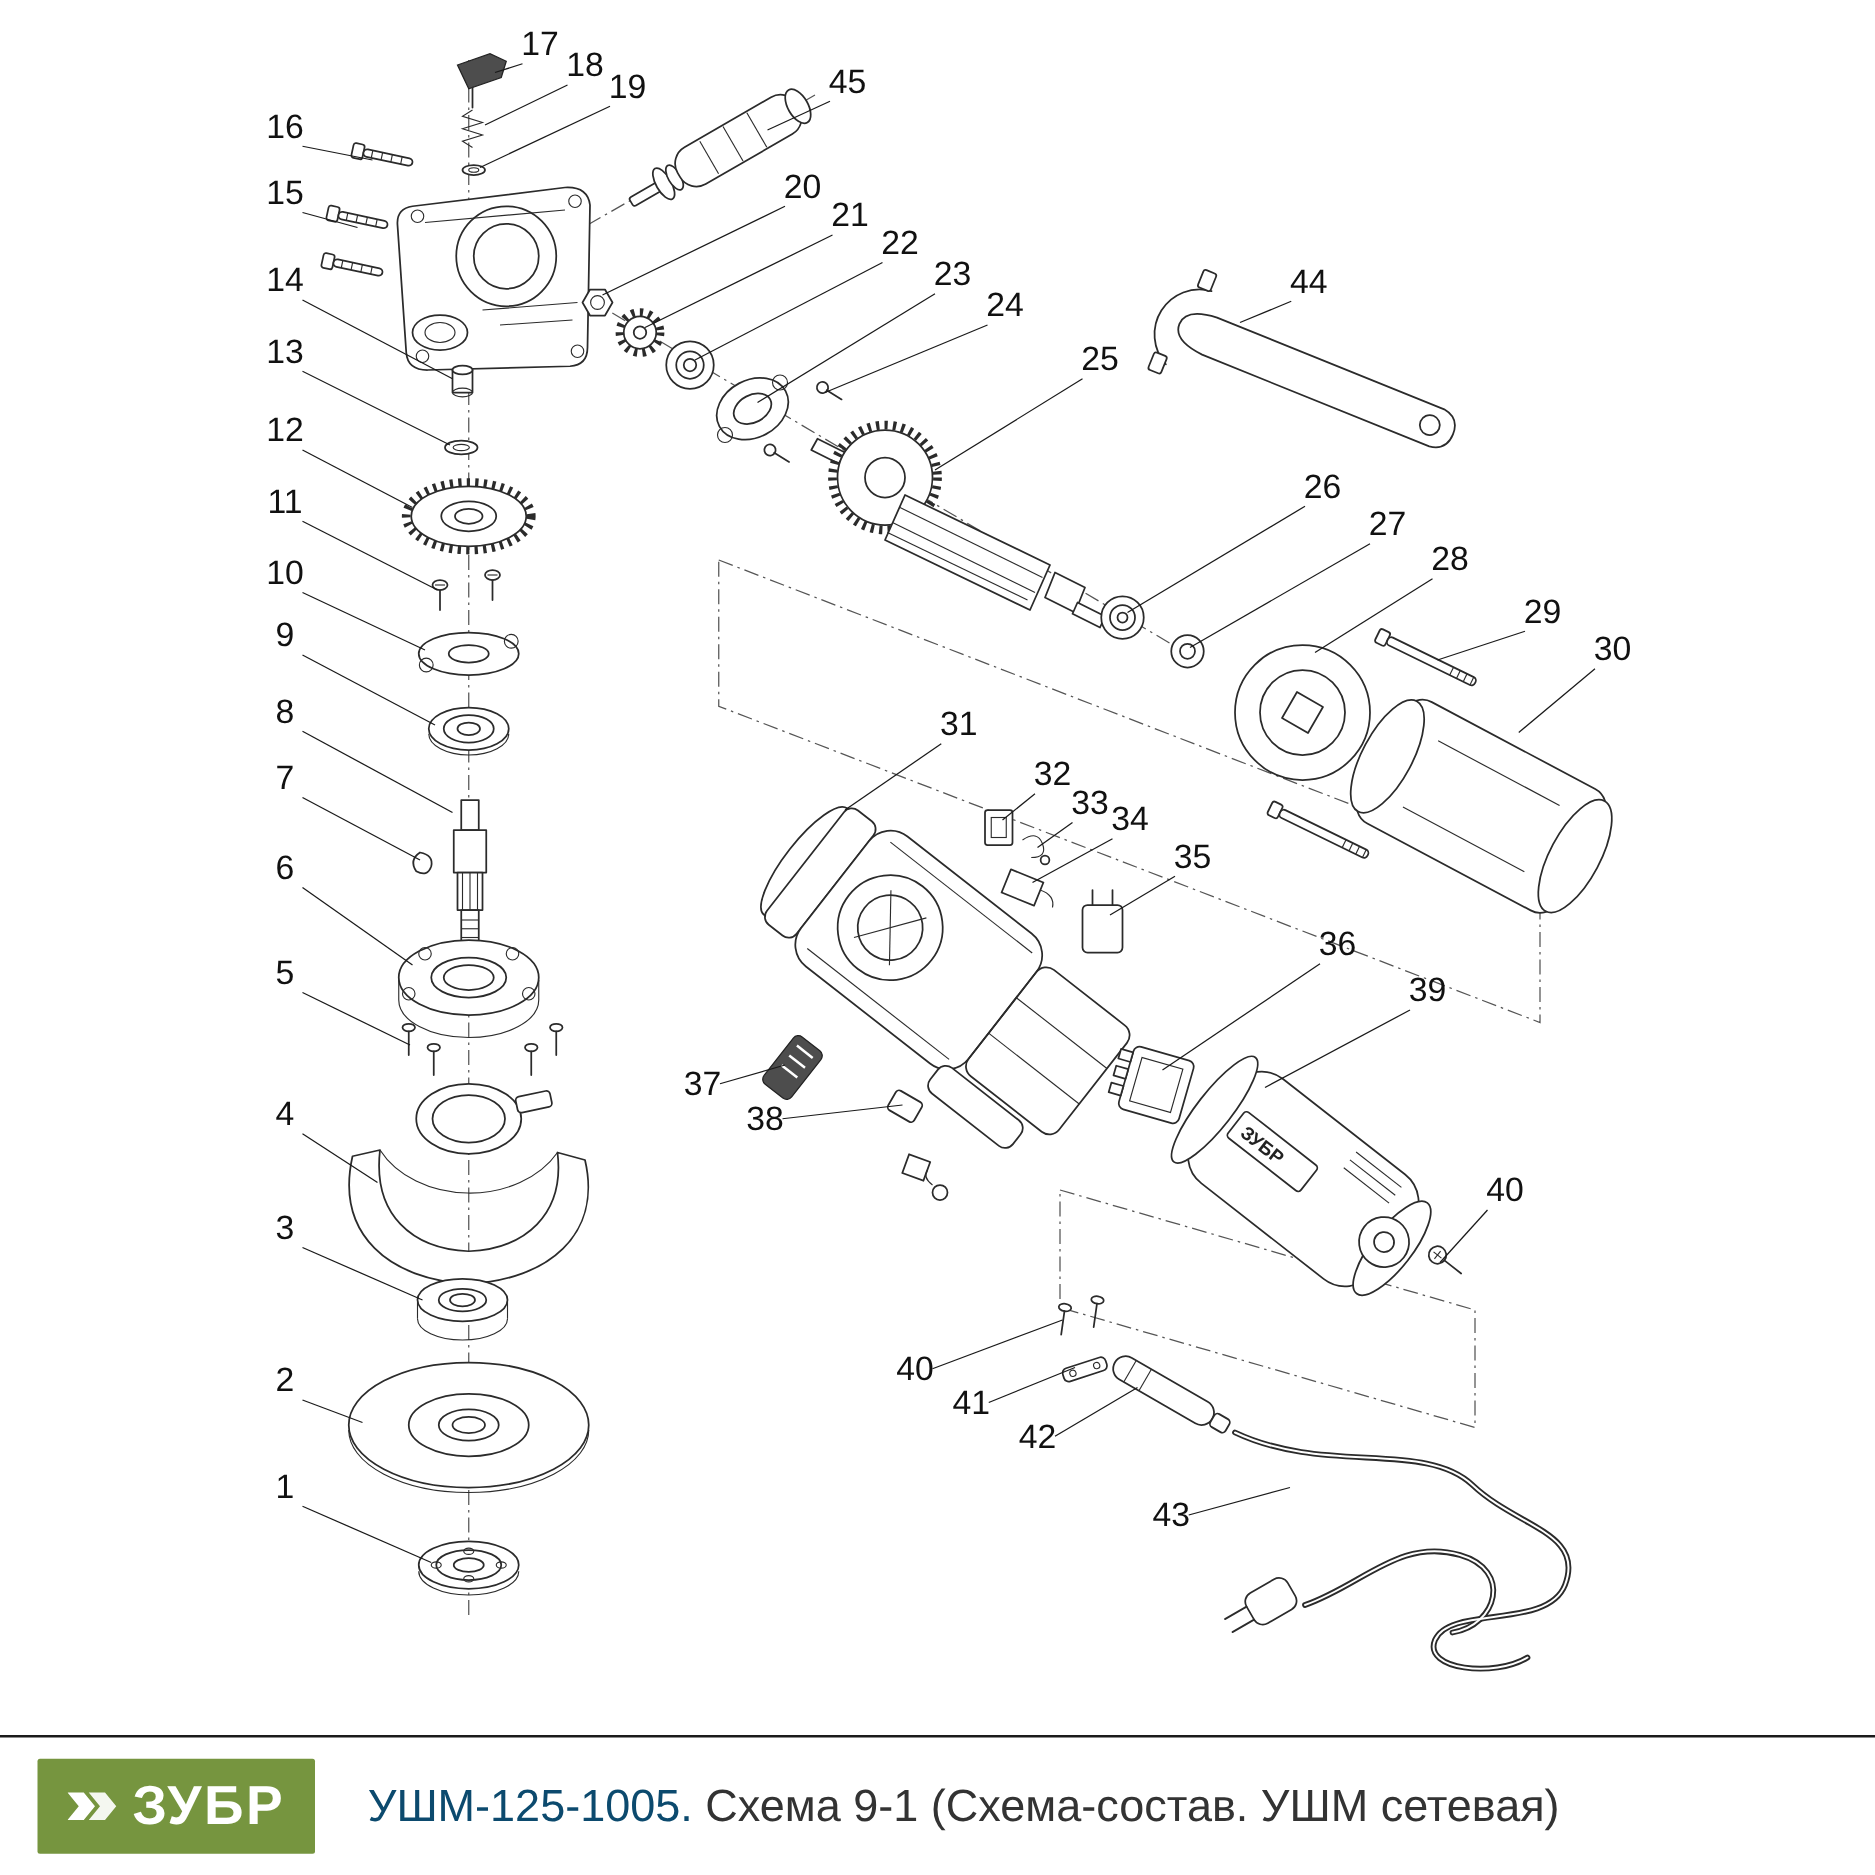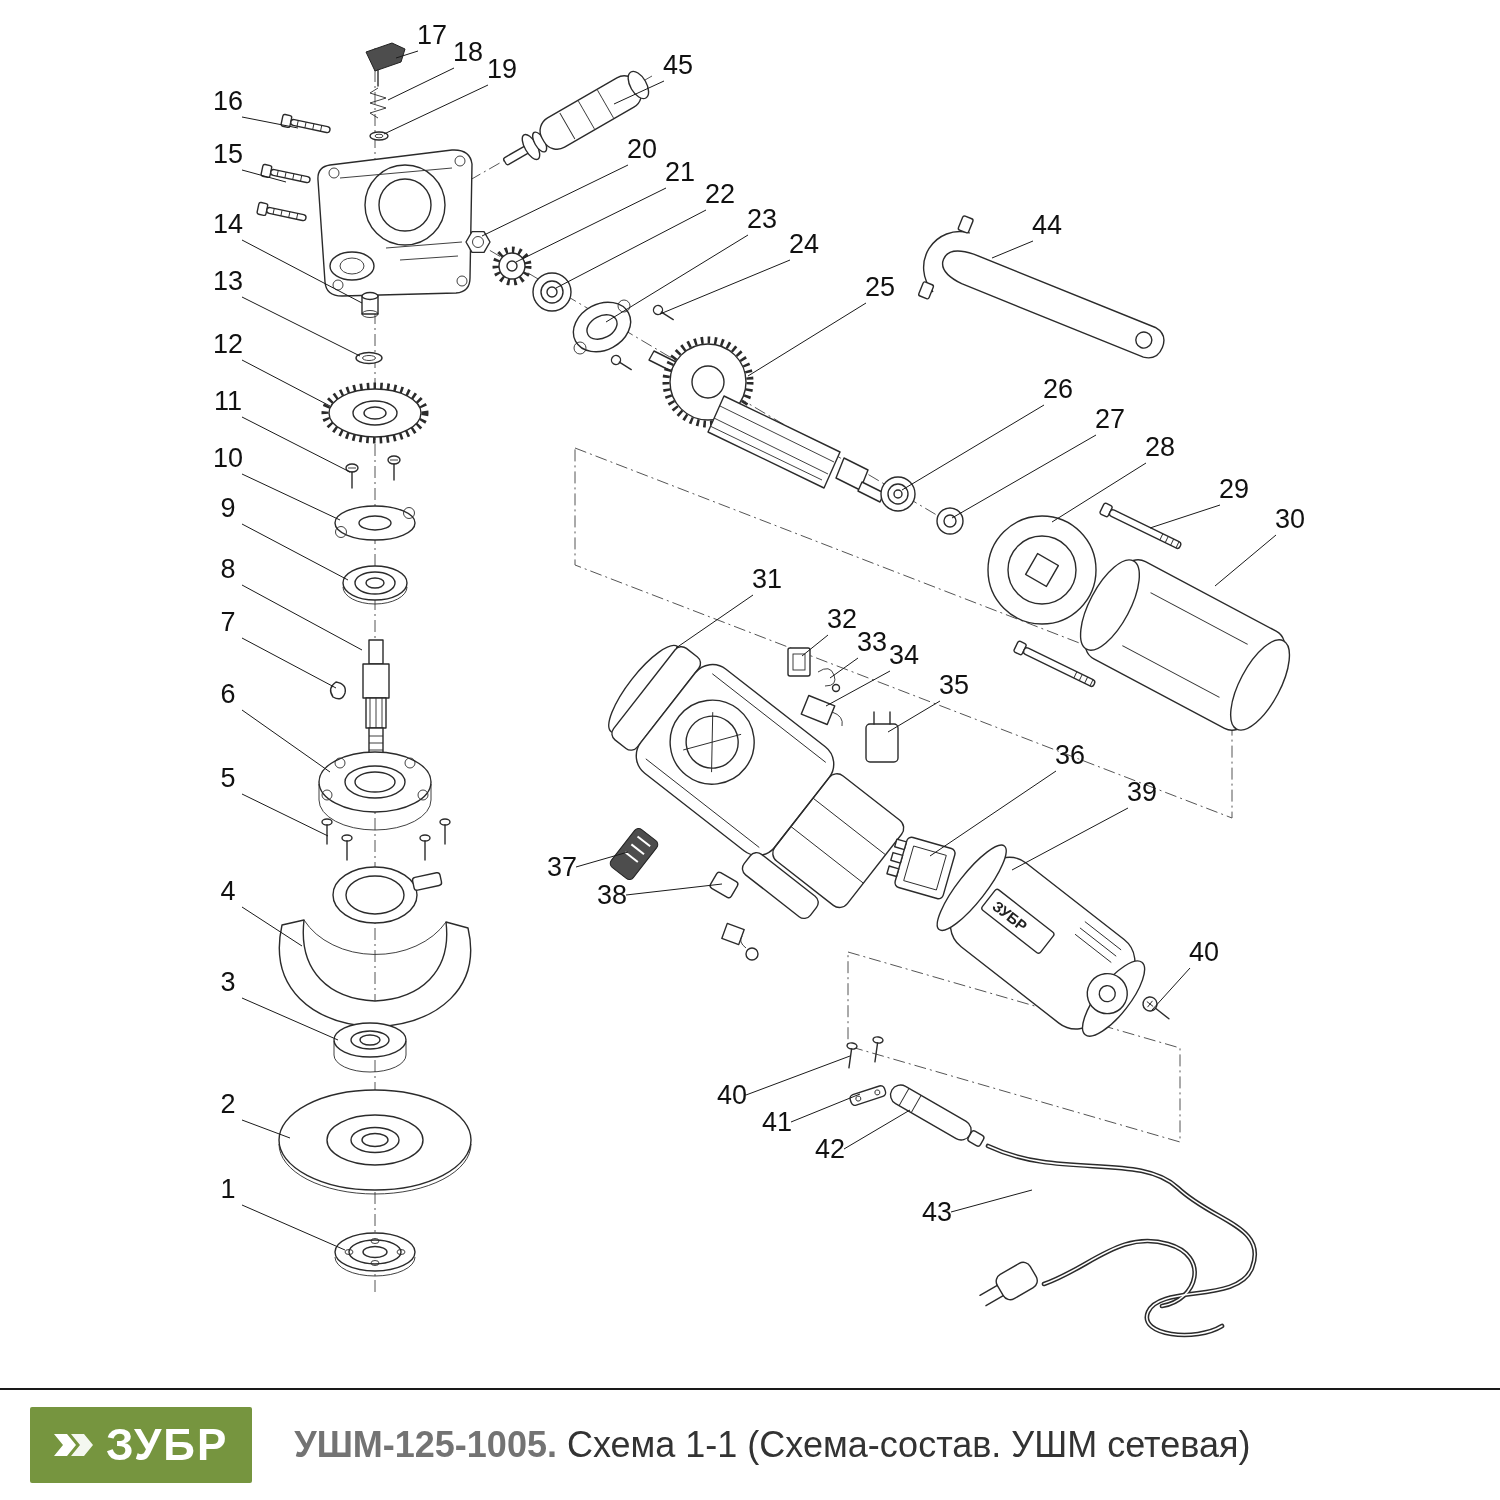--- a/index.html
+++ b/index.html
@@ -20,21 +20,21 @@
   .brandtxt{font:700 15px "Liberation Sans",sans-serif;fill:#222;stroke:none;}
   
   .footer{position:absolute;left:0;top:1388px;width:1500px;height:112px;
           border-top:2px solid #1a1a1a;display:flex;align-items:center;
           gap:42px;box-sizing:border-box;padding-left:30px;background:#fff;}
   .logo-box{height:76px;display:flex;align-items:center;gap:12px;padding:0 24px;
             background:#76953f;border-radius:2px;}
   .logo-text{font-weight:700;font-size:44px;color:#fff;letter-spacing:2px;
              font-family:"Liberation Sans",sans-serif;}
   .caption{font-size:36px;color:#333;}
-  .caption .model{font-weight:700;color:#737373;}
+  .caption .model{font-weight:400;color:#0c4a6e;}
 </style>
 </head>
 <body>
 
 <div class="page">
 
 <svg id="exploded" class="diagram" width="1500" height="1388" viewBox="0 0 1500 1388">
 
   <g>
     <line class="dash" x1="375" y1="48" x2="375" y2="1295"></line>
@@ -646,17 +646,17 @@
 
 <div class="footer">
   <div class="logo-box" style="background: rgb(118, 149, 63);">
     <svg width="40" height="32" viewBox="0 0 40 32">
       <path d="M0,5 h13 l9,11 -9,11 h-13 l9,-11 z" fill="#ffffff"></path>
       <path d="M17,5 h13 l9,11 -9,11 h-13 l9,-11 z" fill="#ffffff" opacity="0.92"></path>
     </svg>
     <span class="logo-text">ЗУБР</span>
   </div>
   <div class="caption">
-    <span class="model">УШМ-125-1005.</span><span class="rest"> Схема 1-1 (Схема-состав. УШМ сетевая)</span>
+    <span class="model">УШМ-125-1005.</span><span class="rest"> Схема 9-1 (Схема-состав. УШМ сетевая)</span>
   </div>
 </div>
 
 </div>
 
 </body></html>

